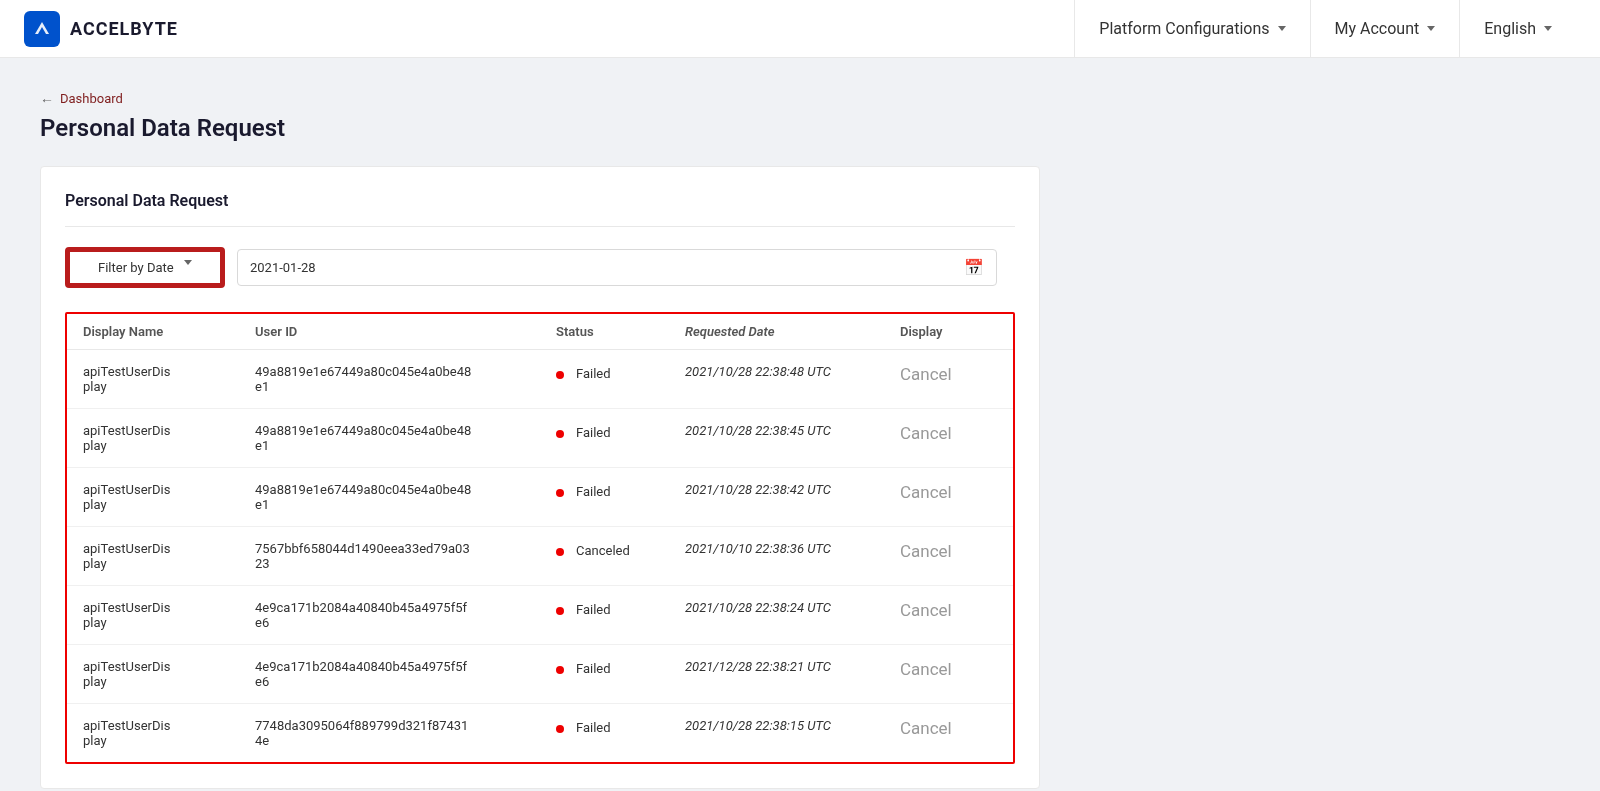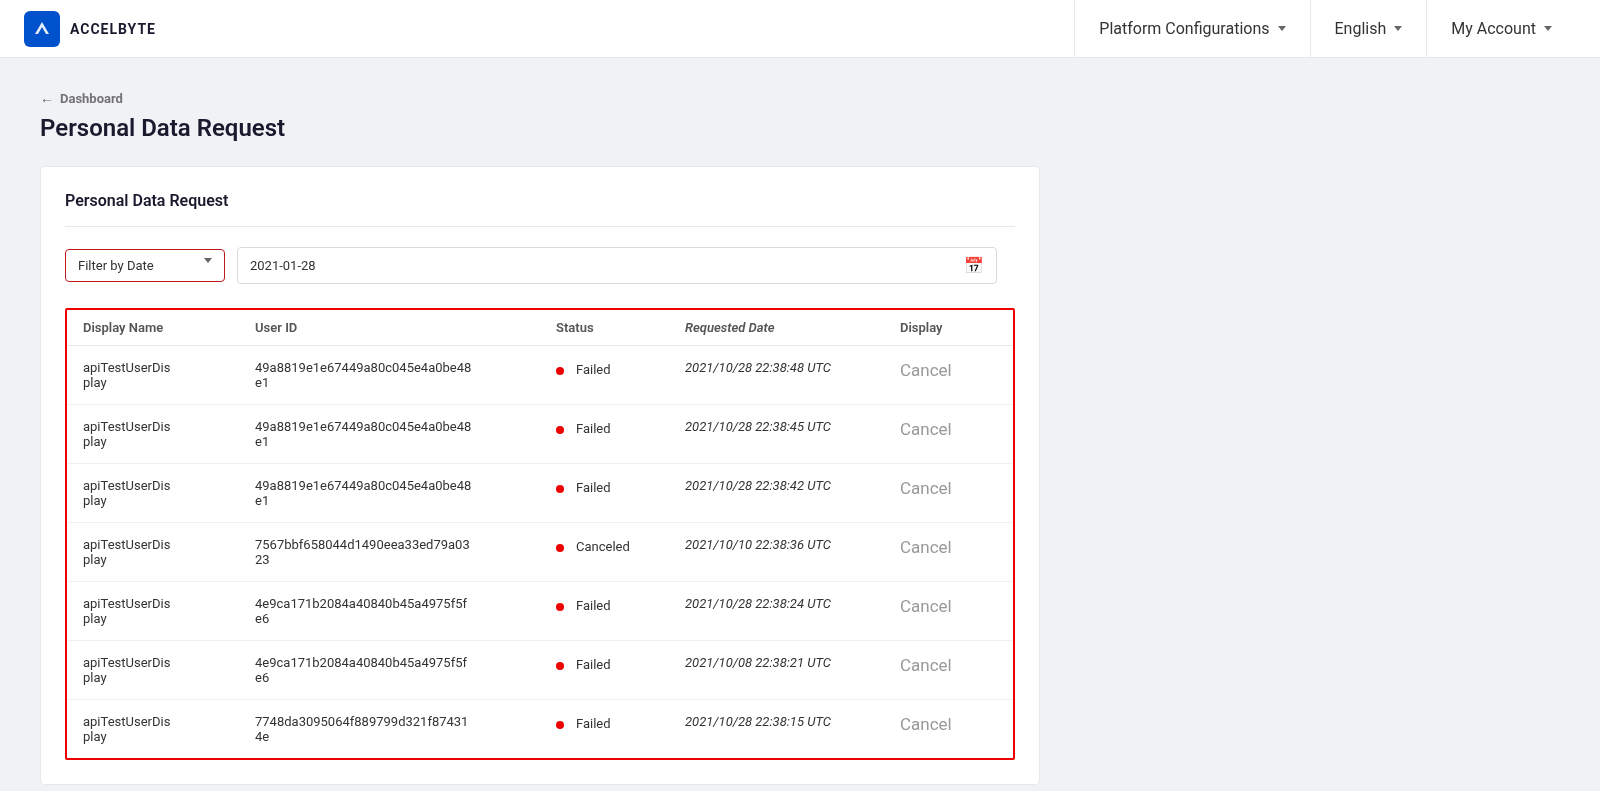--- a/index.html
+++ b/index.html
@@ -29,21 +29,21 @@
       background: #0052cc;
       border-radius: 6px;
       display: flex;
       align-items: center;
       justify-content: center;
       color: white;
       font-weight: bold;
       font-size: 16px;
     }
     .logo-text {
-      font-size: 14px;
+      font-size: 18px;
       font-weight: 700;
       color: #1a1a2e;
       letter-spacing: 1px;
     }
     .header-nav {
       display: flex;
       align-items: center;
       gap: 0;
     }
     .nav-item {
@@ -80,24 +80,23 @@
       gap: 6px;
       margin-bottom: 8px;
       color: #666;
       font-size: 13px;
     }
     .breadcrumb-arrow {
       font-size: 14px;
       color: #666;
     }
     .breadcrumb-link {
-      color: #737373;
+      color: #7f1d1d;
       cursor: pointer;
       text-decoration: none;
-      font-weight: bold;
     }
 
     .page-title {
       font-size: 24px;
       font-weight: 600;
       color: #1a1a2e;
       margin-bottom: 24px;
     }
 
     
@@ -122,23 +121,23 @@
       display: flex;
       align-items: center;
       gap: 12px;
       margin-bottom: 24px;
     }
     .filter-select {
       display: flex;
       align-items: flex-start;
       justify-content: space-between;
       gap: 8px;
-      border: 1px solid #b91c1c;
+      border: 5px solid #b91c1c;
       border-radius: 4px;
-      padding: 8px 12px;
+      padding: 8px 28px;
       cursor: pointer;
       background: #fff;
       min-width: 160px;
       color: #333;
       font-size: 13px;
     }
     .date-input {
       display: flex;
       align-items: center;
       justify-content: space-between;
@@ -226,25 +225,25 @@
       </svg>
     </div>
     <span class="logo-text">ACCELBYTE</span>
   </div>
   <nav class="header-nav">
     <div class="nav-item">
       <span>Platform Configurations</span>
       <span class="chevron-down"></span>
     </div>
     <div class="nav-item">
+      <span>My Account</span>
+      <span class="chevron-down"></span>
+    </div>
+    <div class="nav-item">
       <span>English</span>
-      <span class="chevron-down"></span>
-    </div>
-    <div class="nav-item">
-      <span>My Account</span>
       <span class="chevron-down"></span>
     </div>
   </nav>
 </header>
 
 <main class="main">
   <div class="breadcrumb">
     <span class="breadcrumb-arrow">←</span>
     <a class="breadcrumb-link">Dashboard</a>
   </div>
@@ -339,21 +338,21 @@
             </tr>
             <tr>
               <td class="col-display"><span>apiTestUserDis</span><br><span>play</span></td>
               <td class="col-userid"><span>4e9ca171b2084a40840b45a4975f5f</span><br><span>e6</span></td>
               <td class="col-status">
                 <div class="status-cell">
                   <span class="status-dot failed"></span>
                   <span>Failed</span>
                 </div>
               </td>
-              <td class="col-date">2021/10/08 22:38:21 UTC</td>
+              <td class="col-date">2021/12/28 22:38:21 UTC</td>
               <td class="col-action"><span class="action-cancel">Cancel</span></td>
             </tr>
             <tr>
               <td class="col-display"><span>apiTestUserDis</span><br><span>play</span></td>
               <td class="col-userid"><span>7748da3095064f889799d321f87431</span><br><span>4e</span></td>
               <td class="col-status">
                 <div class="status-cell">
                   <span class="status-dot failed"></span>
                   <span>Failed</span>
                 </div>

